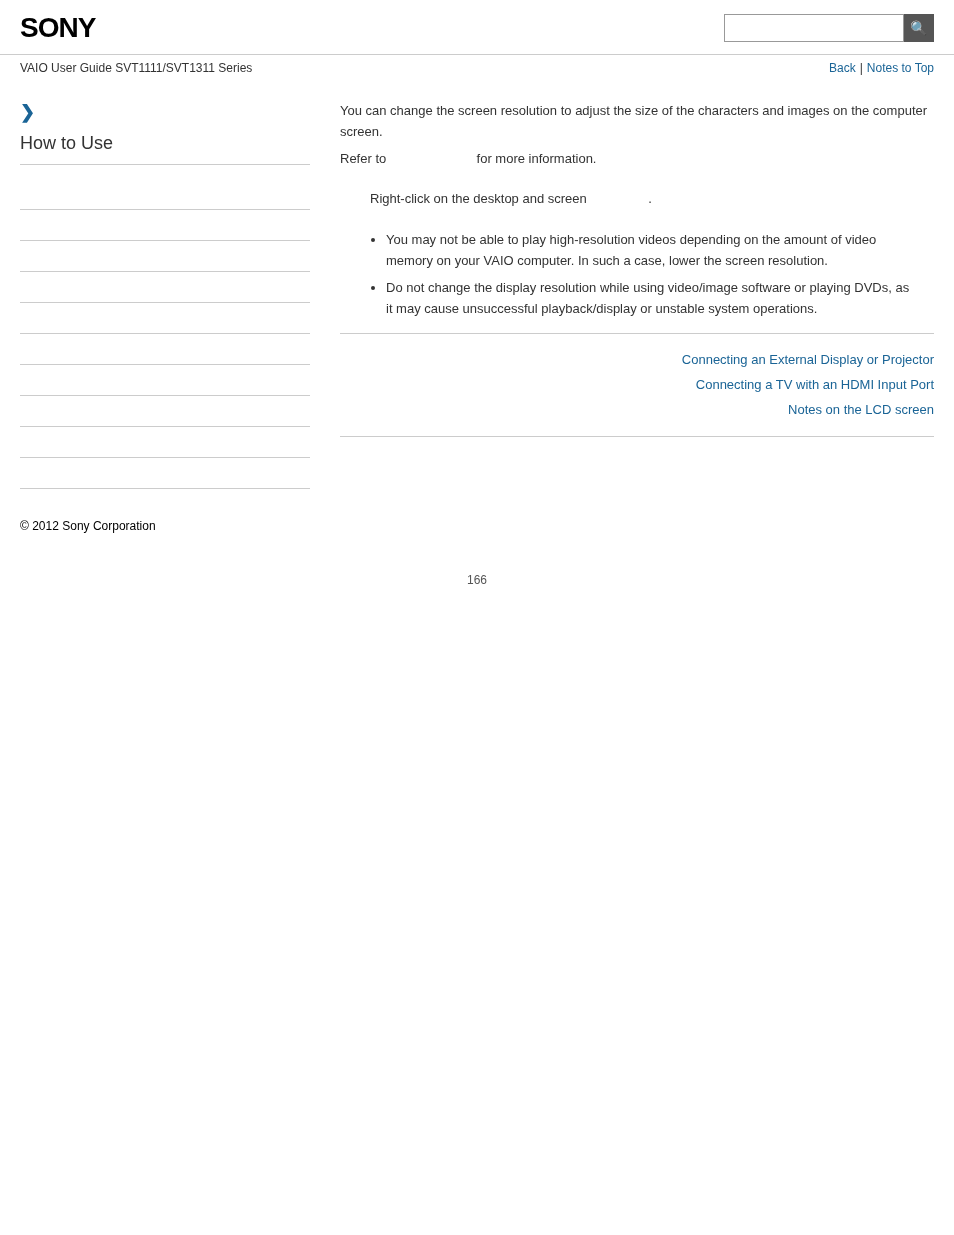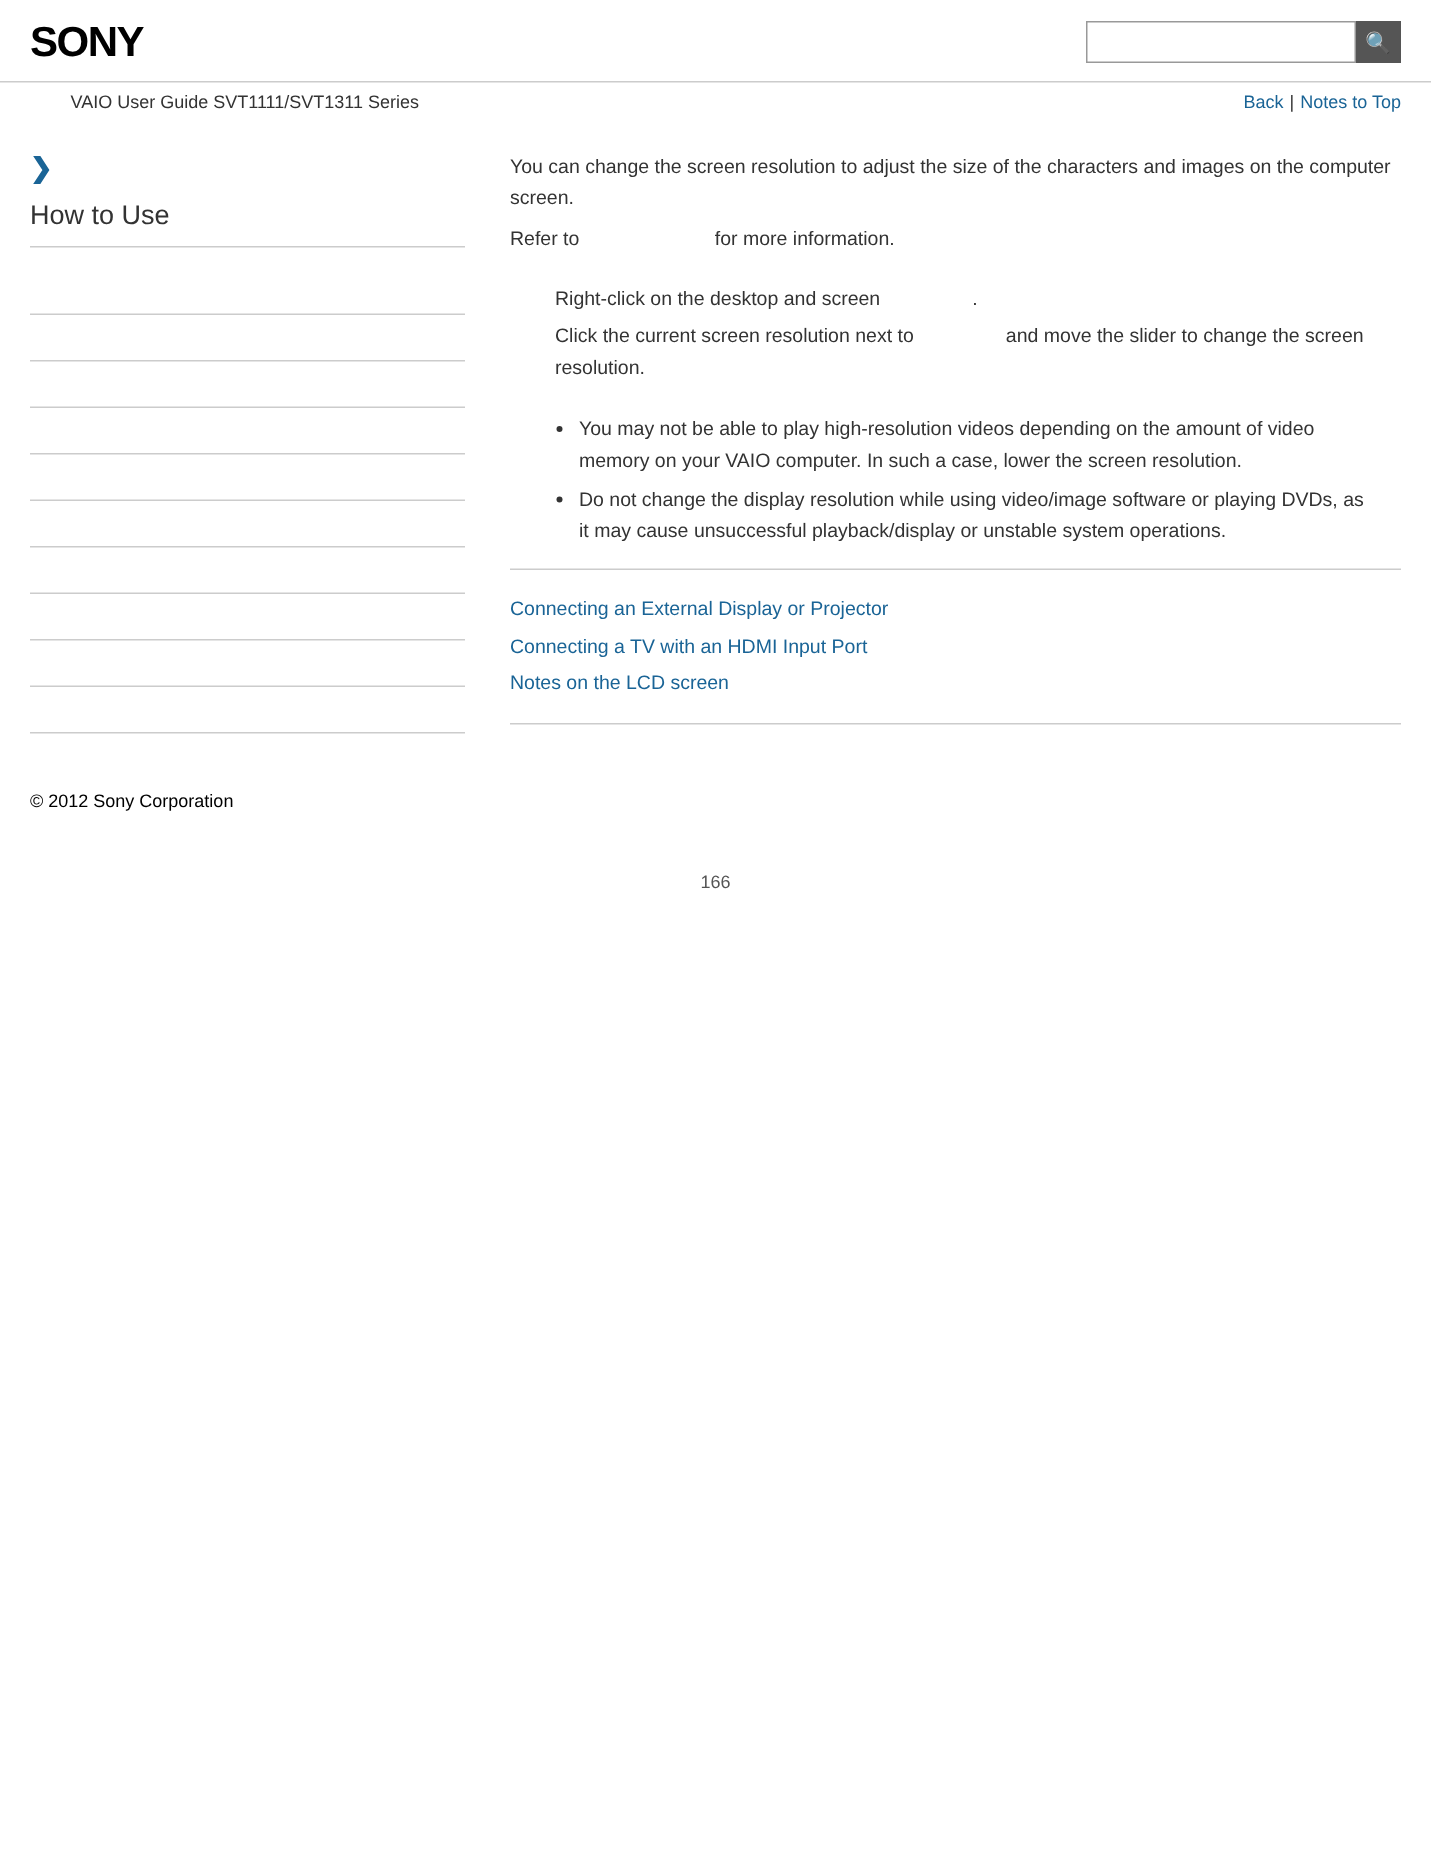--- a/index.html
+++ b/index.html
@@ -52,21 +52,20 @@
       font-size: 14px;
     }
 
     
     .nav-bar {
       display: flex;
       align-items: center;
       justify-content: space-between;
       padding: 6px 20px;
       font-size: 12px;
-      margin-left: 27px;
     }
     .nav-left {
       color: #333;
     }
     .nav-right {
       display: flex;
       gap: 4px;
       align-items: center;
       justify-content: flex-end;
     }
@@ -155,20 +154,21 @@
     }
 
     .divider {
       border: none;
       border-top: 1px solid #ccc;
       margin: 14px 0;
     }
 
     .link-section {
       margin: 10px 0;
+      text-align: right;
     }
     .link-section a {
       display: block;
       color: #1a6496;
       text-decoration: none;
       font-size: 13px;
       line-height: 1.9;
     }
 
     
@@ -238,23 +238,20 @@
       <p class="content-text">
         <span>Refer to</span>&nbsp;&nbsp;&nbsp;&nbsp;&nbsp;&nbsp;&nbsp;&nbsp;&nbsp;&nbsp;&nbsp;&nbsp;&nbsp;&nbsp;&nbsp;&nbsp;&nbsp;&nbsp;&nbsp;&nbsp;&nbsp;&nbsp;&nbsp;&nbsp;
         <span>for more information.</span>
       </p>
     </div>
 
     <div class="content-section">
       <p class="content-indent">
         <span>Right-click on the desktop and screen</span>&nbsp;&nbsp;&nbsp;&nbsp;&nbsp;&nbsp;&nbsp;&nbsp;&nbsp;&nbsp;&nbsp;&nbsp;&nbsp;&nbsp;&nbsp;&nbsp;&nbsp;<span>.</span>
       </p>
-      <p class="content-indent">
-        <span>Click the current screen resolution next to</span>&nbsp;&nbsp;&nbsp;&nbsp;&nbsp;&nbsp;&nbsp;&nbsp;&nbsp;&nbsp;&nbsp;&nbsp;&nbsp;&nbsp;&nbsp;&nbsp;&nbsp;<span>and move the slider to change the screen resolution.</span>
-      </p>
     </div>
 
     <div class="note-section">
       <ul class="bullet-list">
         <li>You may not be able to play high-resolution videos depending on the amount of video memory on your VAIO computer. In such a case, lower the screen resolution.</li>
         <li>Do not change the display resolution while using video/image software or playing DVDs, as it may cause unsuccessful playback/display or unstable system operations.</li>
       </ul>
     </div>
 
     <hr class="divider">

